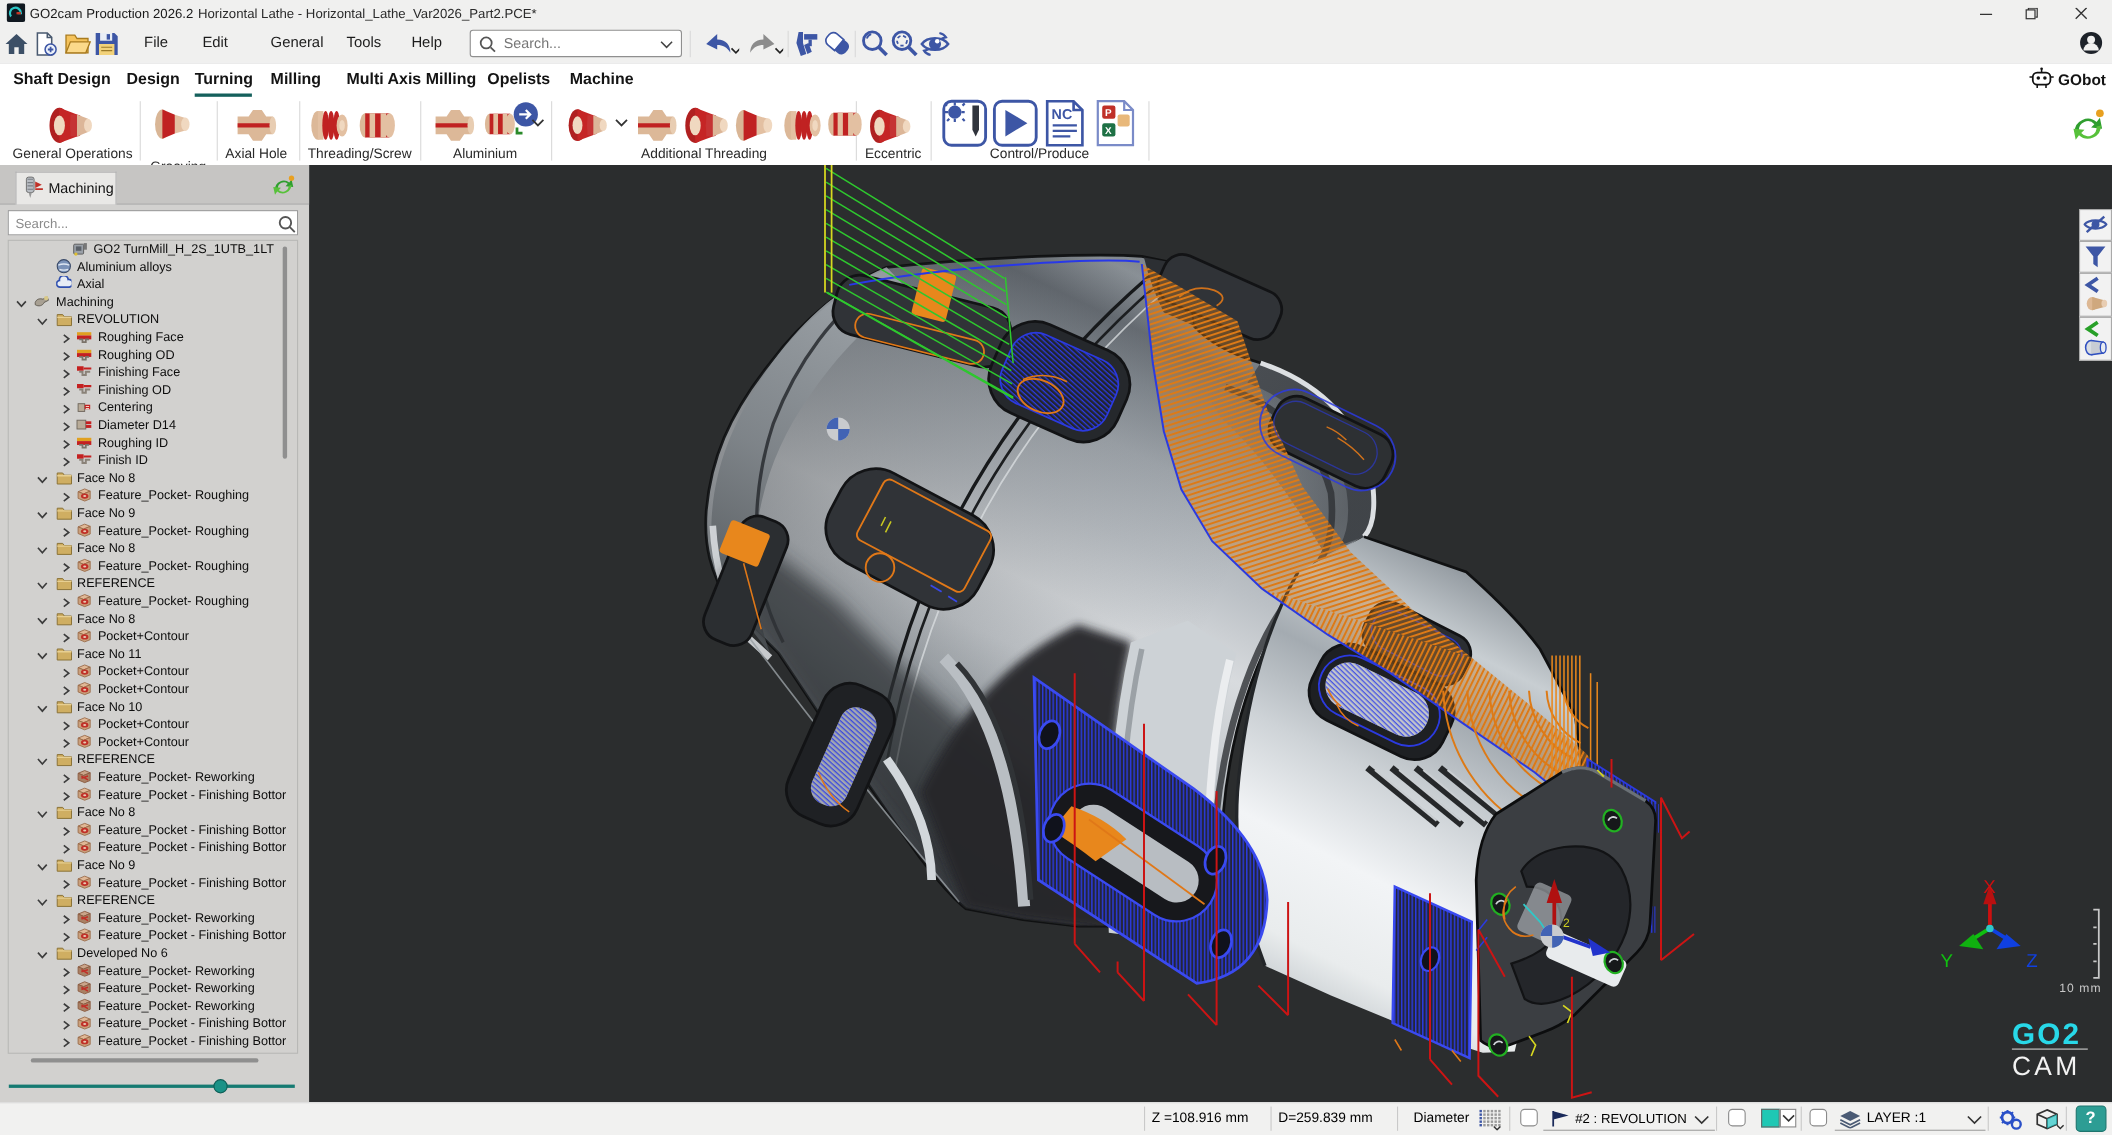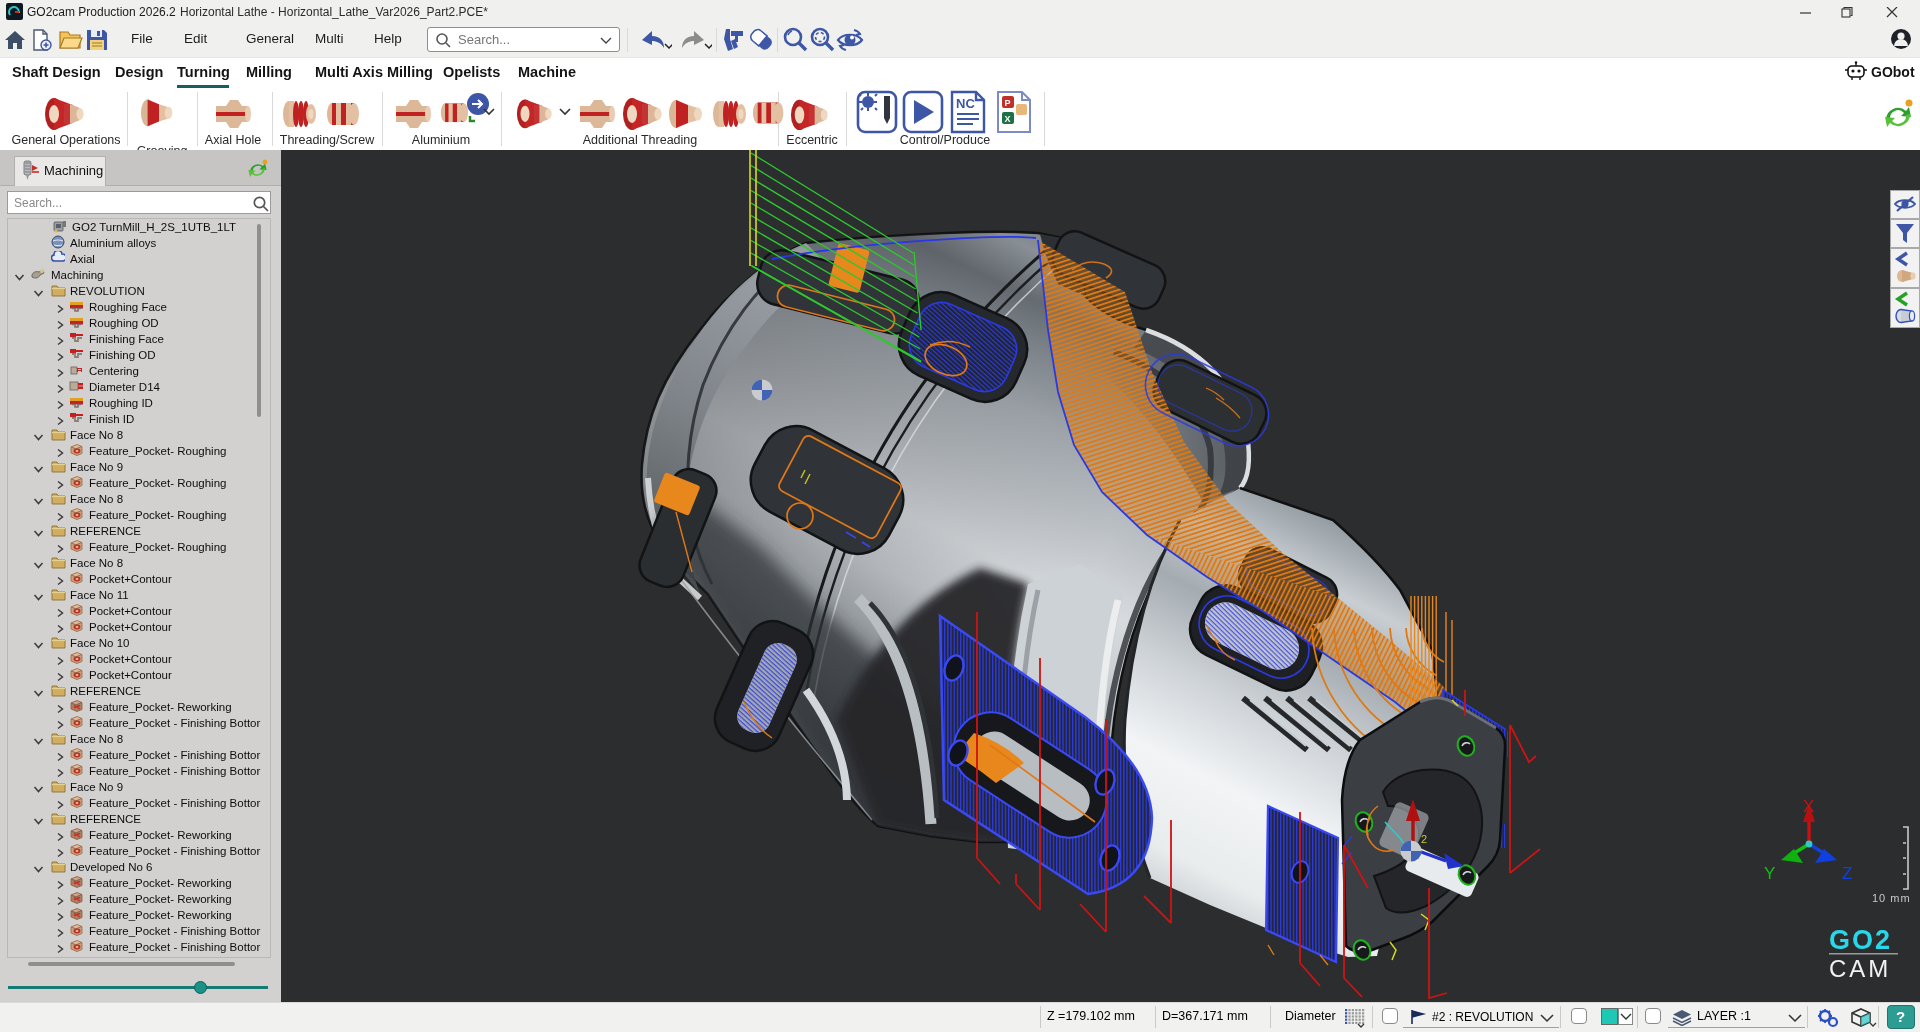--- a/index.html
+++ b/index.html
@@ -52,21 +52,21 @@
 <svg class="abs" style="left:85px;top:28px" width="24" height="24">
     <path d="M2,2 H19 L22,5 V22 H2 Z" fill="#3d56a5"></path>
     <rect x="6" y="2" width="11" height="7" fill="#e8edf5"></rect>
     <rect x="12" y="3" width="3" height="5" fill="#3d56a5"></rect>
     <rect x="5" y="12" width="14" height="10" fill="#f2d27a"></rect>
     <path d="M7,15 h10 M7,18 h10" stroke="#9a7a28" stroke-width="1"></path>
   </svg>
 <span class="abs" style="left:131px;top:31px;font-size:13.5px;color:#1c1c1c">File</span>
 <span class="abs" style="left:184px;top:31px;font-size:13.5px;color:#1c1c1c">Edit</span>
 <span class="abs" style="left:246px;top:31px;font-size:13.5px;color:#1c1c1c">General</span>
-<span class="abs" style="left:315px;top:31px;font-size:13.5px;color:#1c1c1c">Multi</span>
+<span class="abs" style="left:315px;top:31px;font-size:13.5px;color:#1c1c1c">Tools</span>
 <span class="abs" style="left:374px;top:31px;font-size:13.5px;color:#1c1c1c">Help</span>
 <div class="abs" style="left:427px;top:27px;width:193px;height:25px;background:#fff;border:1px solid #8f8f8f;border-radius:3px">
     <svg class="abs" style="left:7px;top:4px" width="16" height="16">
       <circle cx="7" cy="7" r="5" fill="none" stroke="#555" stroke-width="1.6"></circle>
       <path d="M11,11 L15,15" stroke="#555" stroke-width="1.6"></path>
     </svg>
     <span class="abs" style="left:30px;top:4px;color:#767676;font-size:13px">Search...</span>
     <svg class="abs" style="left:172px;top:8px" width="12" height="10">
       <path d="M1,2 L6,7 L11,2" fill="none" stroke="#444" stroke-width="1.4"></path>
     </svg>
@@ -295,21 +295,21 @@
     <circle cx="20" cy="4" r="2.4" fill="#e8a020"></circle>
   </svg>
 <div class="abs" style="left:7px;top:191px;width:264px;height:23px;background:#fff;border:1px solid #9a9a9a">
     <span class="abs" style="left:6px;top:4px;font-size:12px;color:#8a8a8a">Search...</span>
     <svg class="abs" style="left:244px;top:3px" width="17" height="17">
       <circle cx="7.5" cy="7.5" r="5.2" fill="none" stroke="#555" stroke-width="1.7"></circle>
       <path d="M11.5,11.5 L16,16" stroke="#555" stroke-width="1.7"></path>
     </svg>
   </div>
 <div class="abs" style="left:7px;top:218px;width:264px;height:740px;border:1px solid #b8b8b6;background:#d2d1cf"></div>
-<div class="trow tree" style="left:2px;top:218px;width:250px">
+<div class="trow tree" style="left:15px;top:218px;width:250px">
     <span class="abs" style="left:51px;top:1px"><svg width="14" height="14">
         <rect x="1" y="3" width="9" height="9" rx="1" fill="#9aa0a8" stroke="#555" stroke-width="0.8"></rect>
         <rect x="3" y="5" width="5" height="4" fill="#5a6068"></rect>
         <rect x="10" y="2" width="3" height="6" fill="#777"></rect>
         <circle cx="3" cy="12" r="1.5" fill="#e0c030"></circle>
       </svg></span>
     <span class="abs" style="left:70px;top:1px">GO2 TurnMill_H_2S_1UTB_1LT</span>
   </div>
 <div class="trow tree" style="left:0;top:234px;width:250px">
     <span class="abs" style="left:51px;top:1px"><svg width="14" height="14">
@@ -1078,22 +1078,22 @@
   </svg>
 <div class="abs statusbar"></div>
 <div class="sdiv abs" style="left:1040px;top:1006px"></div>
 <div class="sdiv abs" style="left:1155px;top:1006px"></div>
 <div class="sdiv abs" style="left:1270px;top:1006px"></div>
 <div class="sdiv abs" style="left:1372px;top:1006px"></div>
 <div class="sdiv abs" style="left:1560px;top:1006px"></div>
 <div class="sdiv abs" style="left:1637px;top:1006px"></div>
 <div class="sdiv abs" style="left:1807px;top:1006px"></div>
 <div class="sdiv abs" style="left:1878px;top:1006px"></div>
-<span class="stext abs" style="left:1047px;top:1009px">Z =179.102 mm</span>
-<span class="stext abs" style="left:1162px;top:1009px">D=367.171 mm</span>
+<span class="stext abs" style="left:1047px;top:1009px">Z =108.916 mm</span>
+<span class="stext abs" style="left:1162px;top:1009px">D=259.839 mm</span>
 <span class="stext abs" style="left:1285px;top:1009px">Diameter</span>
 <svg class="abs" style="left:1344px;top:1008px" width="22" height="20">
     <rect x="1.0" y="1.0" width="2.2" height="2.2" fill="#3d56a5"></rect>
     <rect x="4.4" y="1.0" width="2.2" height="2.2" fill="#9a9a9a"></rect>
     <rect x="7.8" y="1.0" width="2.2" height="2.2" fill="#9a9a9a"></rect>
     <rect x="11.2" y="1.0" width="2.2" height="2.2" fill="#9a9a9a"></rect>
     <rect x="14.6" y="1.0" width="2.2" height="2.2" fill="#9a9a9a"></rect>
     <rect x="18.0" y="1.0" width="2.2" height="2.2" fill="#9a9a9a"></rect>
     <rect x="1.0" y="4.2" width="2.2" height="2.2" fill="#3d56a5"></rect>
     <rect x="4.4" y="4.2" width="2.2" height="2.2" fill="#9a9a9a"></rect>

